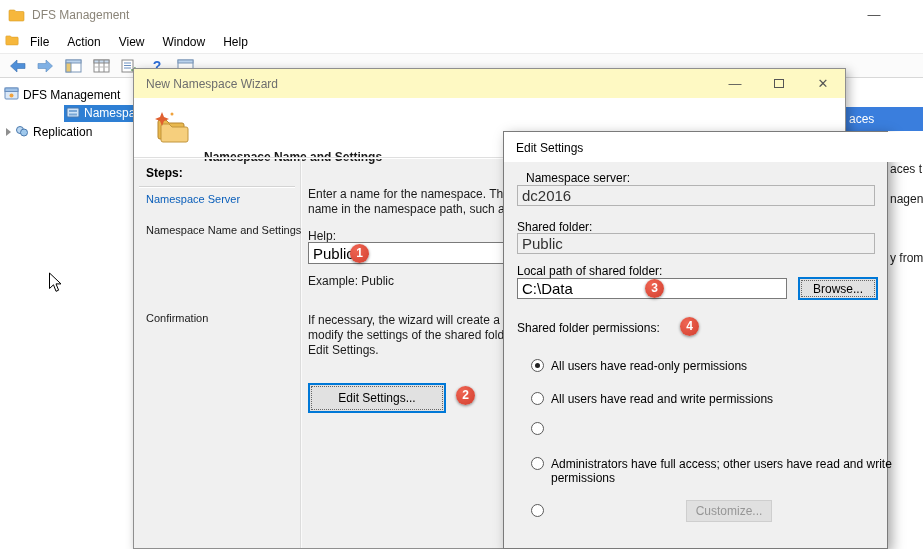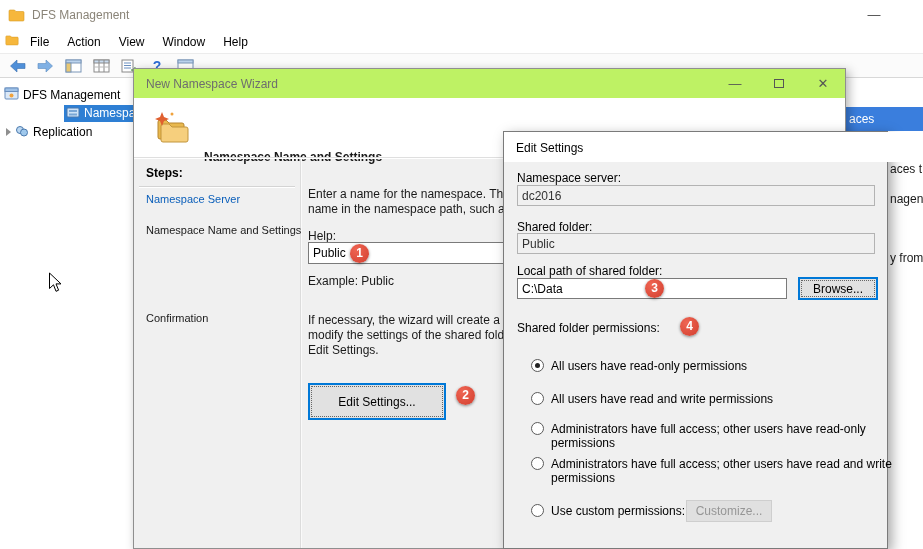--- a/index.html
+++ b/index.html
@@ -24,36 +24,36 @@
   .tree-sel { background:#2e7fd4; color:#fff; padding:1px 4px 1px 2px; display:flex; align-items:center; gap:4px; }
   .expander { width:0; height:0; border-left:5px solid #8f8f8f; border-top:4px solid transparent; border-bottom:4px solid transparent; }
 
   
   #console-right { left:846px; top:78px; width:77px; height:471px; background:#fff; }
   #console-right .panel-header { position:absolute; left:0; top:29px; width:77px; height:24px; background:#3a7edd; color:#fff; line-height:24px; padding-left:3px; overflow:hidden; }
   #console-right .frag { position:absolute; left:44px; color:#1a1a1a; white-space:nowrap; }
 
   
   #wizard { left:133px; top:68px; width:713px; height:481px; background:#f0f0f0; border:1px solid #8f8f8f; box-shadow:3px 3px 10px rgba(0,0,0,.3); z-index:10; }
-  #wizard .w-titlebar { position:absolute; left:0; top:0; width:711px; height:29px; background:#bef264; }
+  #wizard .w-titlebar { position:absolute; left:0; top:0; width:711px; height:29px; background:#fef9c3; }
   #wizard .w-title { position:absolute; left:12px; top:8px; color:#6e6e6e; }
   .cap-btn { position:absolute; top:0; width:44px; height:29px; text-align:center; line-height:29px; color:#555; font-size:13px; }
   .max-box { display:inline-block; width:10px; height:9px; border:1px solid #555; margin-top:10px; }
   #wizard .w-header { position:absolute; left:0; top:29px; width:711px; height:59px; background:#fff; }
   #wizard .w-header-title { position:absolute; left:70px; top:52px; font-weight:bold; color:#1a1a1a; }
   #wizard .w-divider { position:absolute; left:0; top:88px; width:711px; height:2px; border-top:1px solid #dfdfdf; border-bottom:1px solid #fff; }
   #wizard .v-divider { position:absolute; left:166px; top:90px; width:2px; height:389px; border-left:1px solid #dcdcdc; border-right:1px solid #fafafa; }
   .steps-label { position:absolute; left:12px; top:97px; font-weight:bold; }
   .steps-rule { position:absolute; left:5px; top:117px; width:156px; height:2px; border-top:1px solid #d4d4d4; border-bottom:1px solid #fff; }
   .step { position:absolute; left:12px; width:150px; color:#1a1a1a; font-size:11px; line-height:14px; }
   .step.link { color:#0b5fba; }
   .step.nowrap { white-space:nowrap; }
 
   .w-text { position:absolute; left:174px; color:#1a1a1a; white-space:nowrap; }
-  .text-input { position:absolute; height:22px; border:1px solid #7a7a7a; background:#fff; font-family:"Liberation Sans",sans-serif; font-size:12px; padding:0 4px; color:#000; }
+  .text-input { position:absolute; height:22px; border:1px solid #7a7a7a; background:#fff; font-family:"Liberation Sans",sans-serif; font-size:15px; padding:0 4px; color:#000; }
   .text-input.disabled { background:#f0f0f0; border:1px solid #b3b3b3; color:#333; }
   .btn { position:absolute; background:#e1e1e1; border:1px solid #adadad; font-family:"Liberation Sans",sans-serif; font-size:12px; color:#000; text-align:center; }
   .btn.focus { border:1px solid #0078d7; box-shadow:0 0 0 1px #0078d7 inset; outline:1px dotted #666; outline-offset:-4px; }
   .btn.disabled { background:#e0e0e0; border:1px solid #cecece; color:#969696; }
 
   .badge { position:absolute; width:19px; height:19px; border-radius:50%; background:radial-gradient(circle at 35% 30%, #ef6553, #d23e2e); color:#fff; font-weight:bold; font-size:12px; line-height:19px; text-align:center; box-shadow:0 1px 3px rgba(0,0,0,.45); z-index:5; }
 
   
   #edit-dialog { left:503px; top:131px; width:385px; height:418px; background:#f0f0f0; border:1px solid #7a7a7a; box-shadow:4px 4px 12px rgba(0,0,0,.35); z-index:20; }
   #edit-dialog .d-titlebar { position:absolute; left:0; top:0; width:454px; height:30px; background:#fff; }
@@ -212,31 +212,31 @@
 
     <span class="w-text" style="top:118px;">Enter a name for the namespace. This na</span>
     <span class="w-text" style="top:133px;">name in the namespace path, such as \\</span>
     <span class="w-text" style="top:160px;">Help:</span>
     <input class="text-input" style="left: 174px; top: 173px; width: 420px;" value="Public">
     <span class="badge" style="left:216px; top:175px;">1</span>
     <span class="w-text" style="top:205px;">Example: Public</span>
     <span class="w-text" style="top:244px;">If necessary, the wizard will create a shar</span>
     <span class="w-text" style="top:259px;">modify the settings of the shared folder, s</span>
     <span class="w-text" style="top:274px;">Edit Settings.</span>
-    <button class="btn focus" style="left:174px; top:314px; width:138px; height:37px;">Edit Settings...</button>
+    <button class="btn focus" style="left:174px; top:314px; width:138px; height:30px;">Edit Settings...</button>
     <span class="badge" style="left:322px; top:317px;">2</span>
   </div>
 
   <div class="abs" id="edit-dialog">
     <div class="d-titlebar">
       <span class="d-title">Edit Settings</span>
       <span class="d-close">✕</span>
     </div>
 
-    <span class="d-label" style="left:13px; top:39px;">Namespace server:</span>
+    <span class="d-label" style="left:22px; top:39px;">Namespace server:</span>
     <input class="text-input disabled" style="left: 13px; top: 53px; width: 358px; height: 21px;" readonly="" value="dc2016">
 
     <span class="d-label" style="left:13px; top:88px;">Shared folder:</span>
     <input class="text-input disabled" style="left: 13px; top: 101px; width: 358px; height: 21px;" readonly="" value="Public">
 
     <span class="d-label" style="left:13px; top:132px;">Local path of shared folder:</span>
     <input class="text-input" style="left: 13px; top: 146px; width: 270px; height: 21px;" value="C:\Data">
     <span class="badge" style="left:141px; top:147px;">3</span>
     <button class="btn focus" style="left:294px; top:145px; width:80px; height:23px;">Browse...</button>
 
@@ -245,27 +245,25 @@
 
     <span class="radio" style="left:27px; top:227px;">
         <span class="dot"></span>
       </span>
     <span class="radio-label" style="top:227px;">All users have read-only permissions</span>
 
     <span class="radio" style="left:27px; top:260px;"></span>
     <span class="radio-label" style="top:260px;">All users have read and write permissions</span>
 
     <span class="radio" style="left:27px; top:290px;"></span>
-    <span class="radio-label" style="top:290px;">Administrators have full access; other users have read-only permissions</span>
 
     <span class="radio" style="left:27px; top:325px;"></span>
     <span class="radio-label" style="top:325px;">Administrators have full access; other users have read and write permissions</span>
 
     <span class="radio" style="left:27px; top:372px;"></span>
-    <span class="radio-label" style="top:372px;">Use custom permissions:</span>
     <button class="btn disabled" style="left:182px; top:368px; width:86px; height:22px;">Customize...</button>
   </div>
 
   <span class="abs" id="cursor">
     <svg width="14" height="21" viewBox="0 0 14 21">
         <path d="M1.5 1 L1.5 16.5 L5.5 12.8 L8 19.3 L10.6 18.2 L8 11.9 L13 11.9 Z" fill="#fff" stroke="#000" stroke-width="1"></path>
       </svg>
   </span>
 
 </div>

